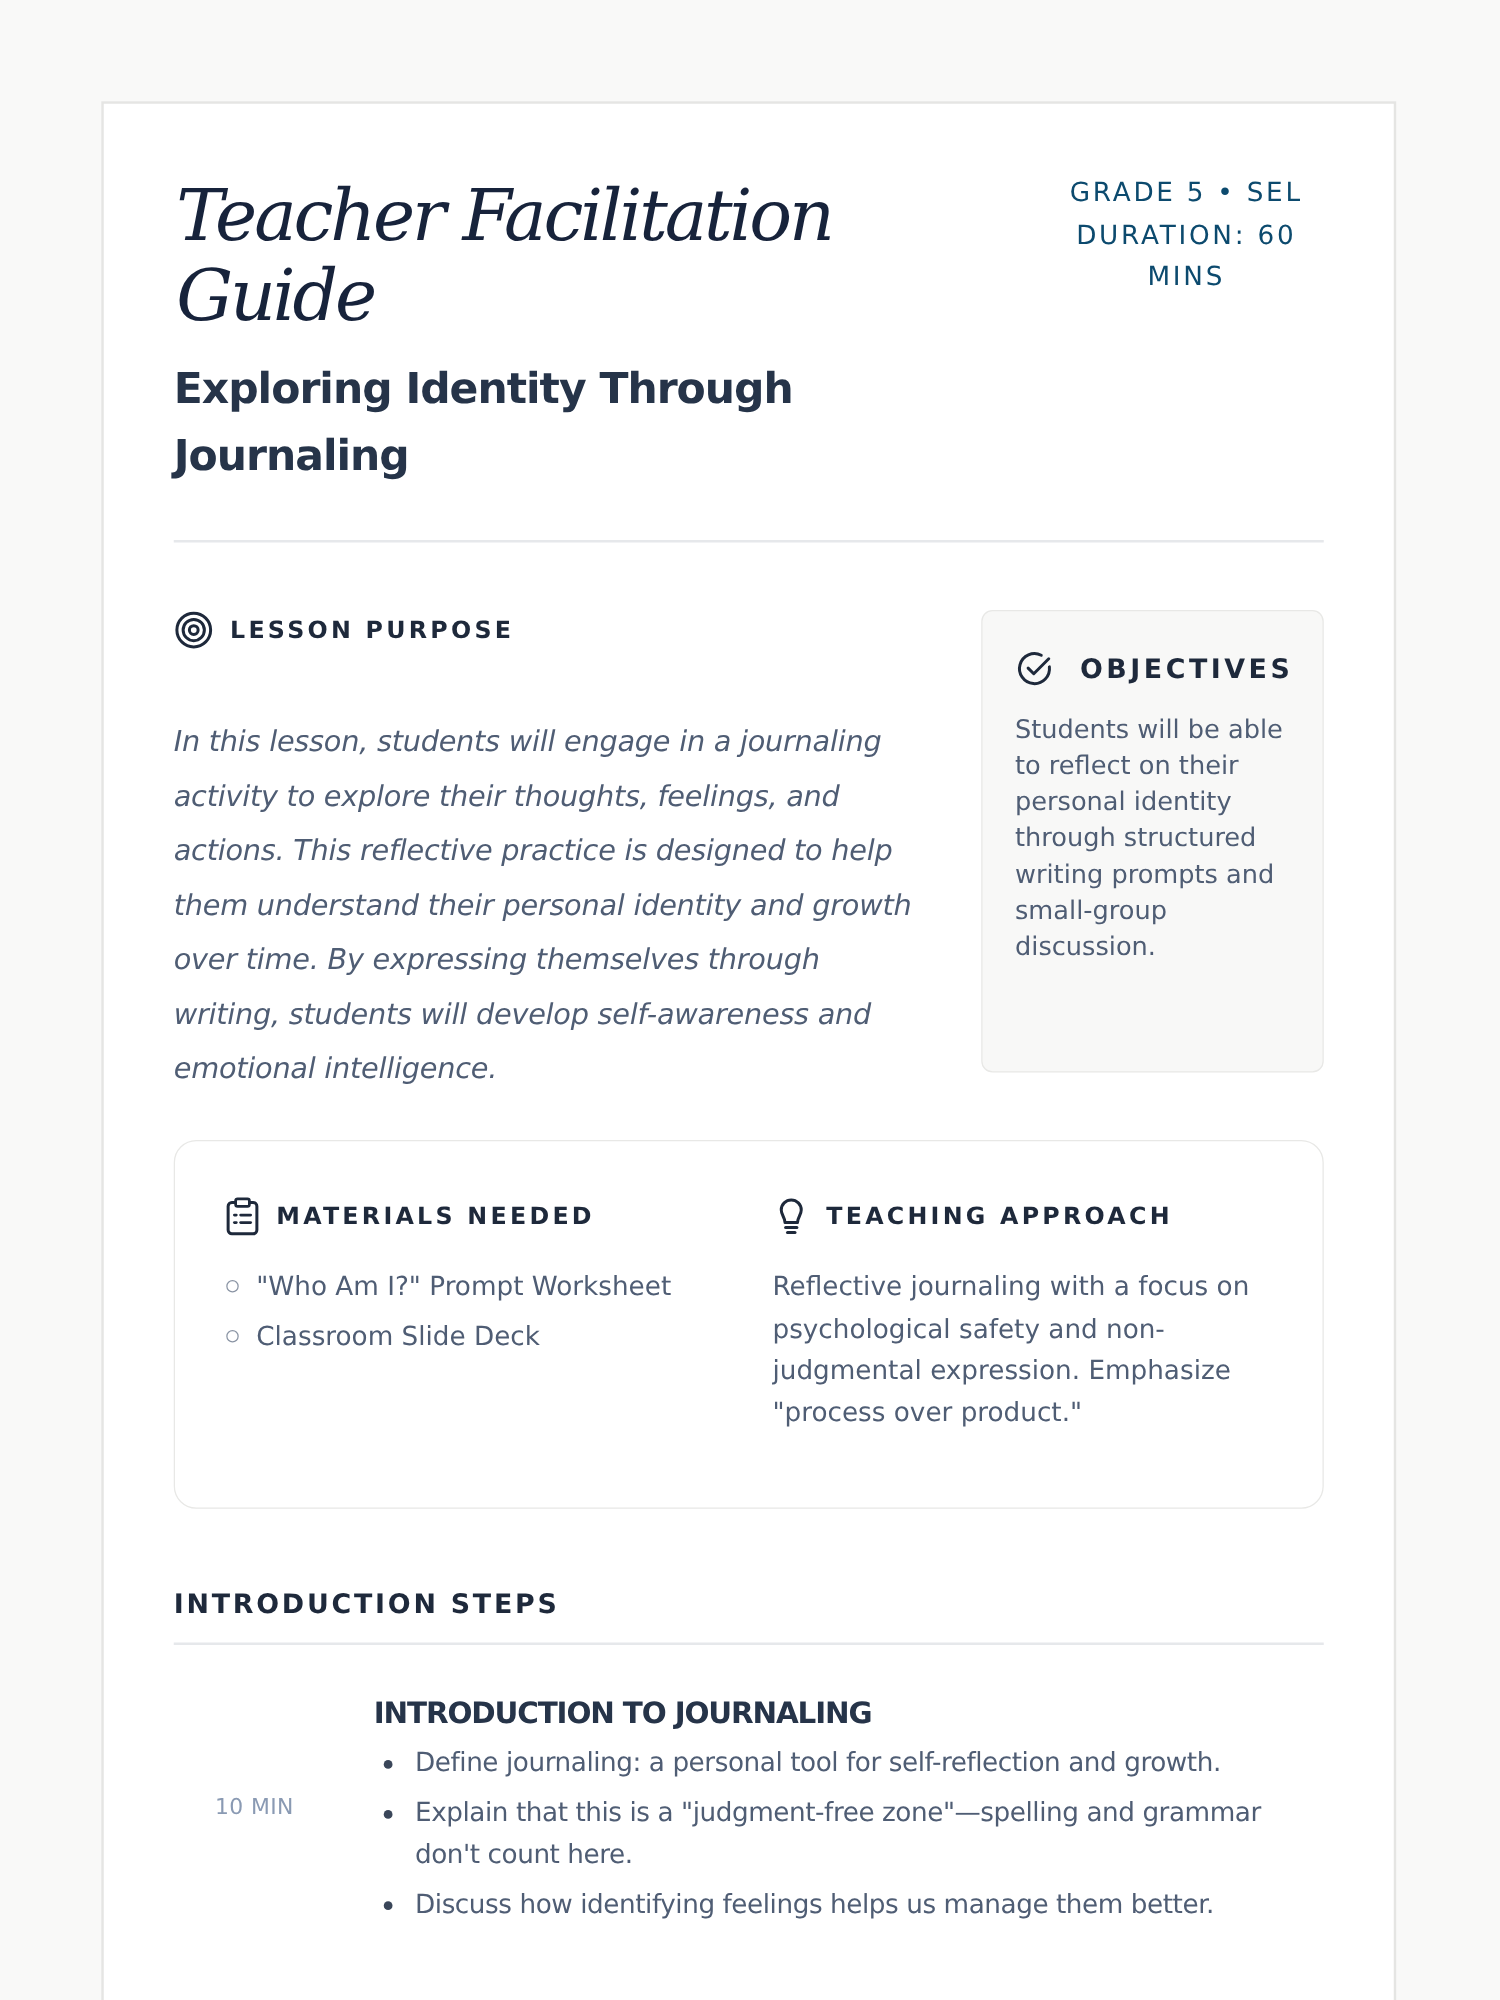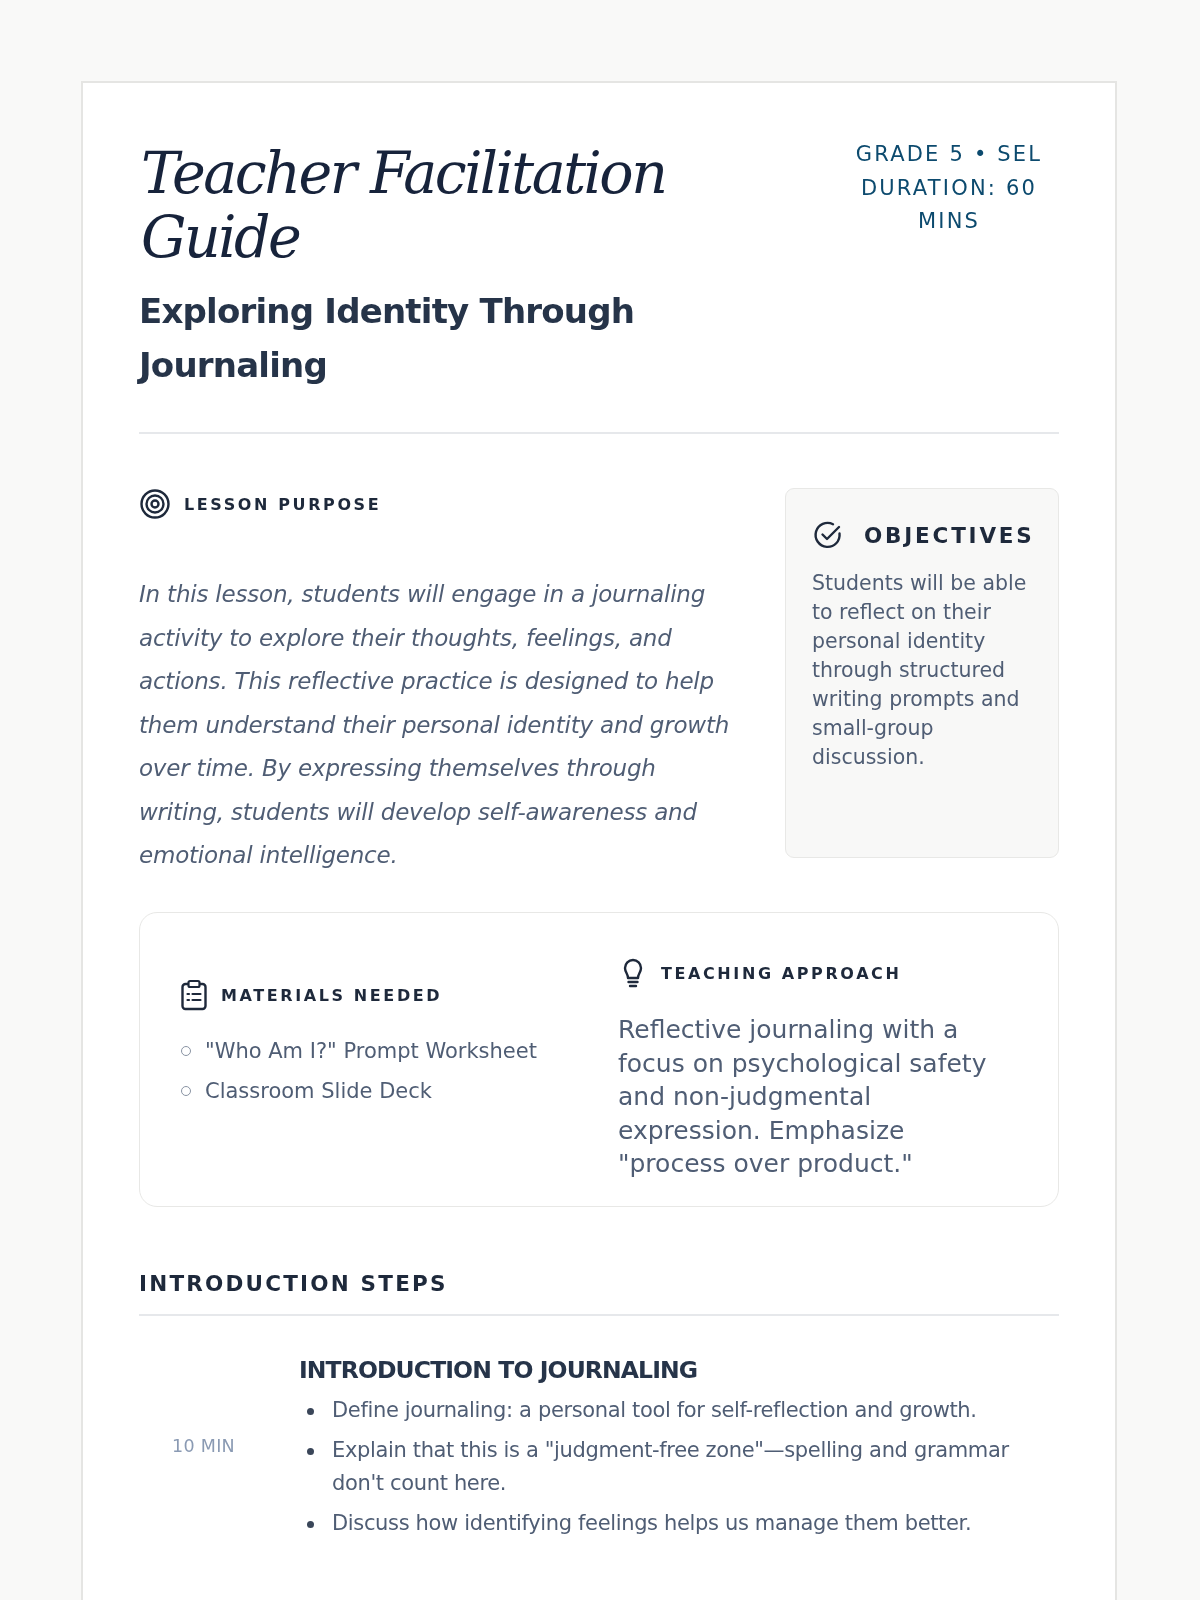--- a/index.html
+++ b/index.html
@@ -39,21 +39,21 @@
   }
   .header-rule {
     position: absolute; left: 0; right: 0; top: 349px;
     height: 2px; background: #e6e8eb;
   }
 
   
   .purpose { position: absolute; left: 0; top: 405px; width: 600px; }
   .section-head {
     display: flex; align-items: center; gap: 13px;
-    font-size: 16px; font-weight: bold; letter-spacing: 2.6px;
+    font-size: 19px; font-weight: bold; letter-spacing: 2.6px;
     color: #1e293b;
   }
   .section-head svg { flex: none; }
   .purpose-text {
     margin-top: 53px; font-style: italic;
     font-size: 23px; line-height: 43.5px; color: #4f5d74;
     letter-spacing: -0.2px;
   }
   .objectives {
     position: absolute; right: 0; top: 405px;
@@ -66,33 +66,33 @@
     margin-top: 18px; font-size: 20.5px; line-height: 29px;
     color: #4f5d74;
   }
 
   
   .card {
     position: absolute; left: 0; right: 0; top: 829px; height: 295px;
     border: 1.5px solid #e8e8e6; border-radius: 18px; box-sizing: border-box;
   }
   .col { position: absolute; top: 44px; }
-  .col-left { left: 40px; width: 410px; margin-top: 22px; }
+  .col-left { left: 40px; width: 410px; }
   .col-right { left: 478px; width: 400px; }
   .materials-list { list-style: none; margin: 20px 0 0; padding: 0; }
   .materials-list li {
     display: flex; align-items: center; gap: 14px;
     font-size: 21px; line-height: 40px; color: #4f5d74;
   }
   .ring {
     width: 8px; height: 8px; border: 1.6px solid #8a94a4;
     border-radius: 50%; flex: none; margin-left: 1px;
   }
   .approach-text {
-    margin-top: 24px; font-size: 25px; line-height: 33.5px; color: #4f5d74;
+    margin-top: 24px; font-size: 21px; line-height: 33.5px; color: #4f5d74;
   }
 
   
   .steps-head {
     position: absolute; left: 0; top: 1188px;
     font-size: 21.5px; font-weight: bold; letter-spacing: 2.2px; color: #1e293b;
   }
   .steps-rule {
     position: absolute; left: 0; right: 0; top: 1231px;
     height: 1.5px; background: #e6e8eb;

